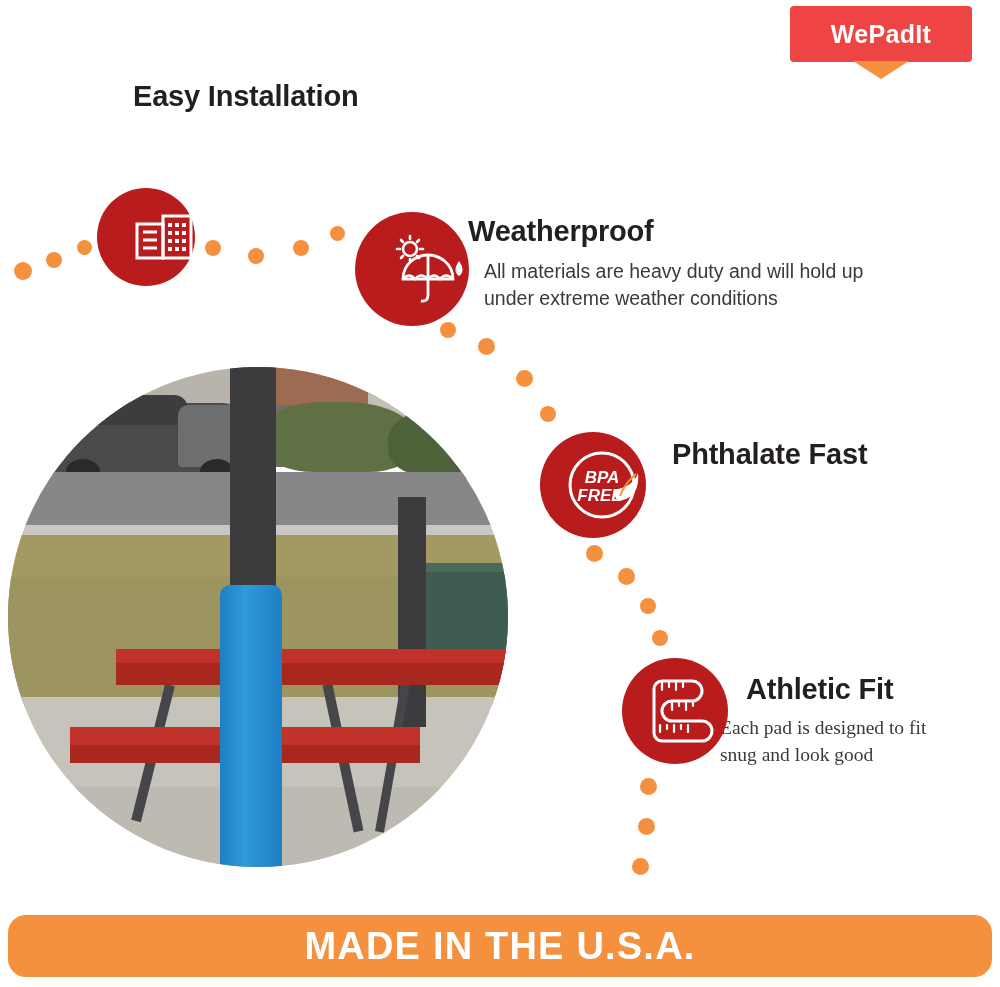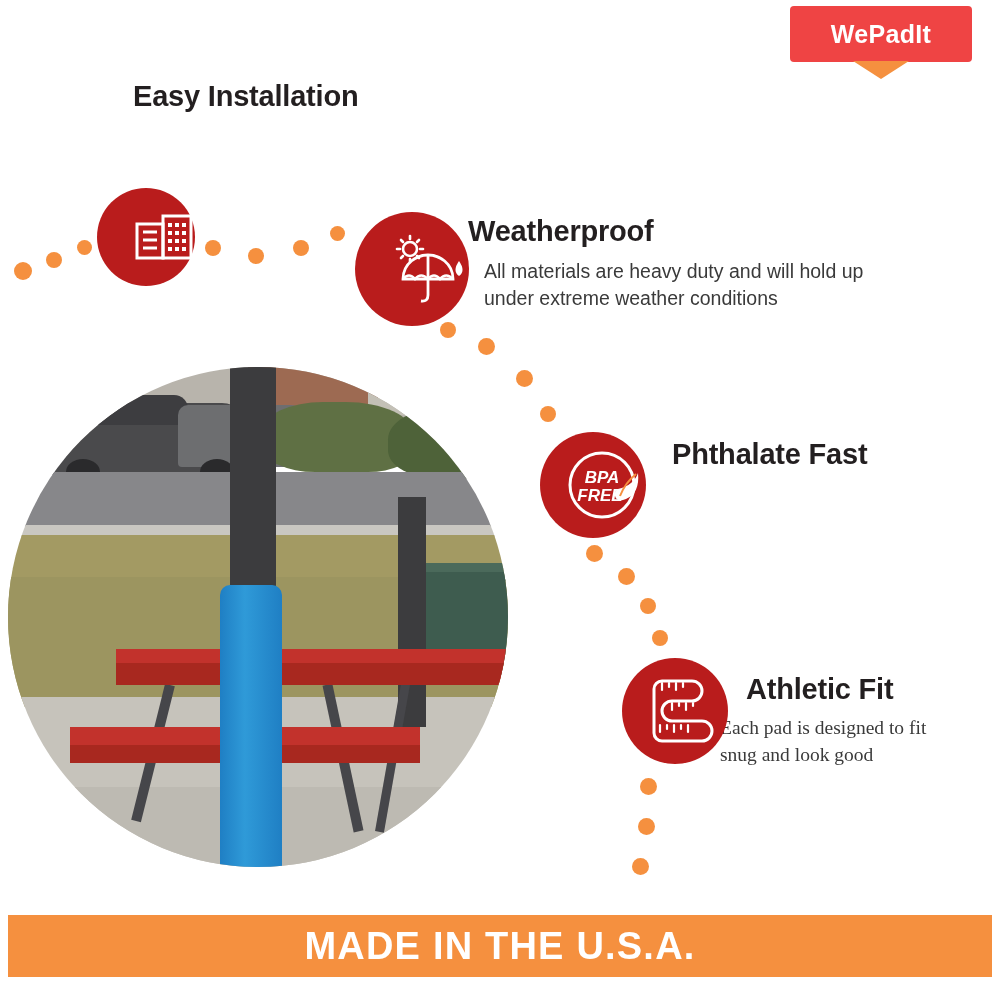--- a/index.html
+++ b/index.html
@@ -137,21 +137,21 @@
     background: linear-gradient(90deg,#1f7fc4 0%, #2f9ad8 40%, #1f7fc4 100%);
     border-radius: 10px 10px 4px 4px;
   }
 
   
   .banner {
     position: absolute;
     left: 8px; bottom: 10px;
     width: 984px; height: 62px;
     background: #f5903f;
-    display: flex; align-items: center; justify-content: center;
+    display: flex; align-items: center; justify-content: center; border-radius: 18px;
   }
   .banner-text {
     color: #ffffff;
     font-size: 38px;
     font-weight: bold;
     letter-spacing: 1.2px;
   }
 
   svg { display:block; }
 </style>

